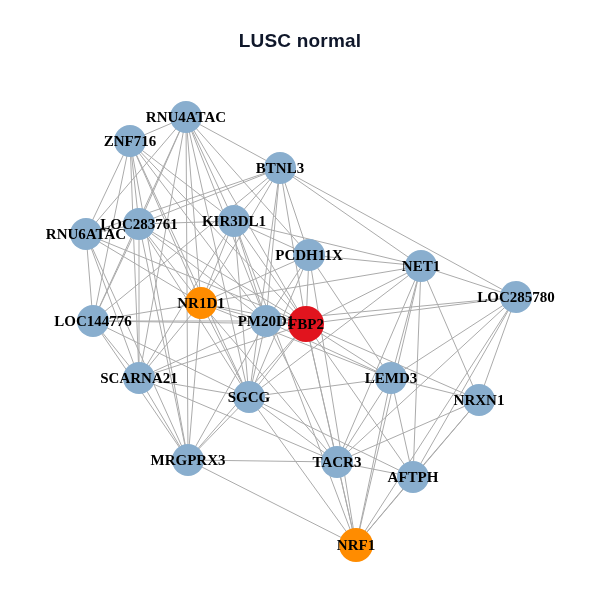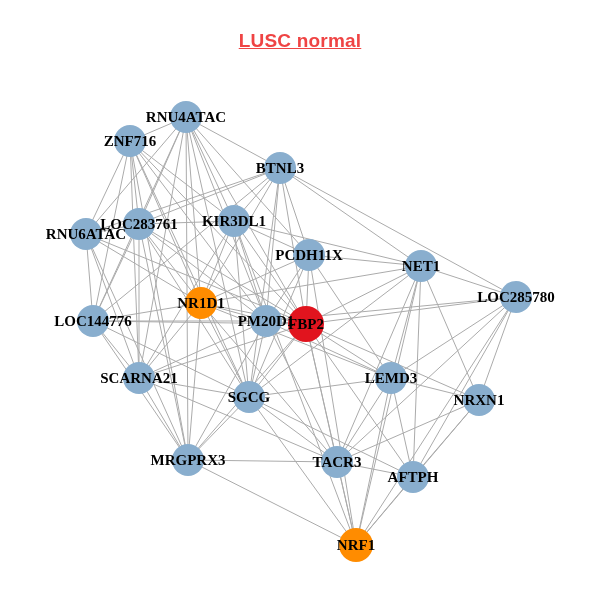--- a/index.html
+++ b/index.html
@@ -15,21 +15,21 @@
   svg{position:absolute;top:0;left:0;}
   .node-label{
     font-family:"Liberation Serif","DejaVu Serif",serif;
     font-weight:bold;font-size:15px;fill:#000000;
   }
 </style>
 </head>
 <body>
 
 <div class="stage" style="background: rgb(255, 255, 255);">
-  <div class="chart-title" style="color: #ef4444; text-decoration: underline;">LUSC normal</div>
+  <div class="chart-title" style="color: #0f172a;">LUSC normal</div>
   <svg width="600" height="600" viewBox="0 0 600 600">
       <g>
         <line x1="186" y1="117" x2="130" y2="141" stroke="#ABABAB" stroke-width="1"></line>
         <line x1="186" y1="117" x2="139" y2="224" stroke="#ABABAB" stroke-width="1"></line>
         <line x1="186" y1="117" x2="234" y2="221" stroke="#ABABAB" stroke-width="1"></line>
         <line x1="186" y1="117" x2="280" y2="168" stroke="#ABABAB" stroke-width="1"></line>
         <line x1="186" y1="117" x2="86" y2="234" stroke="#ABABAB" stroke-width="1"></line>
         <line x1="186" y1="117" x2="139" y2="378" stroke="#ABABAB" stroke-width="1"></line>
         <line x1="186" y1="117" x2="93" y2="321" stroke="#ABABAB" stroke-width="1"></line>
         <line x1="186" y1="117" x2="309" y2="255" stroke="#ABABAB" stroke-width="1"></line>

